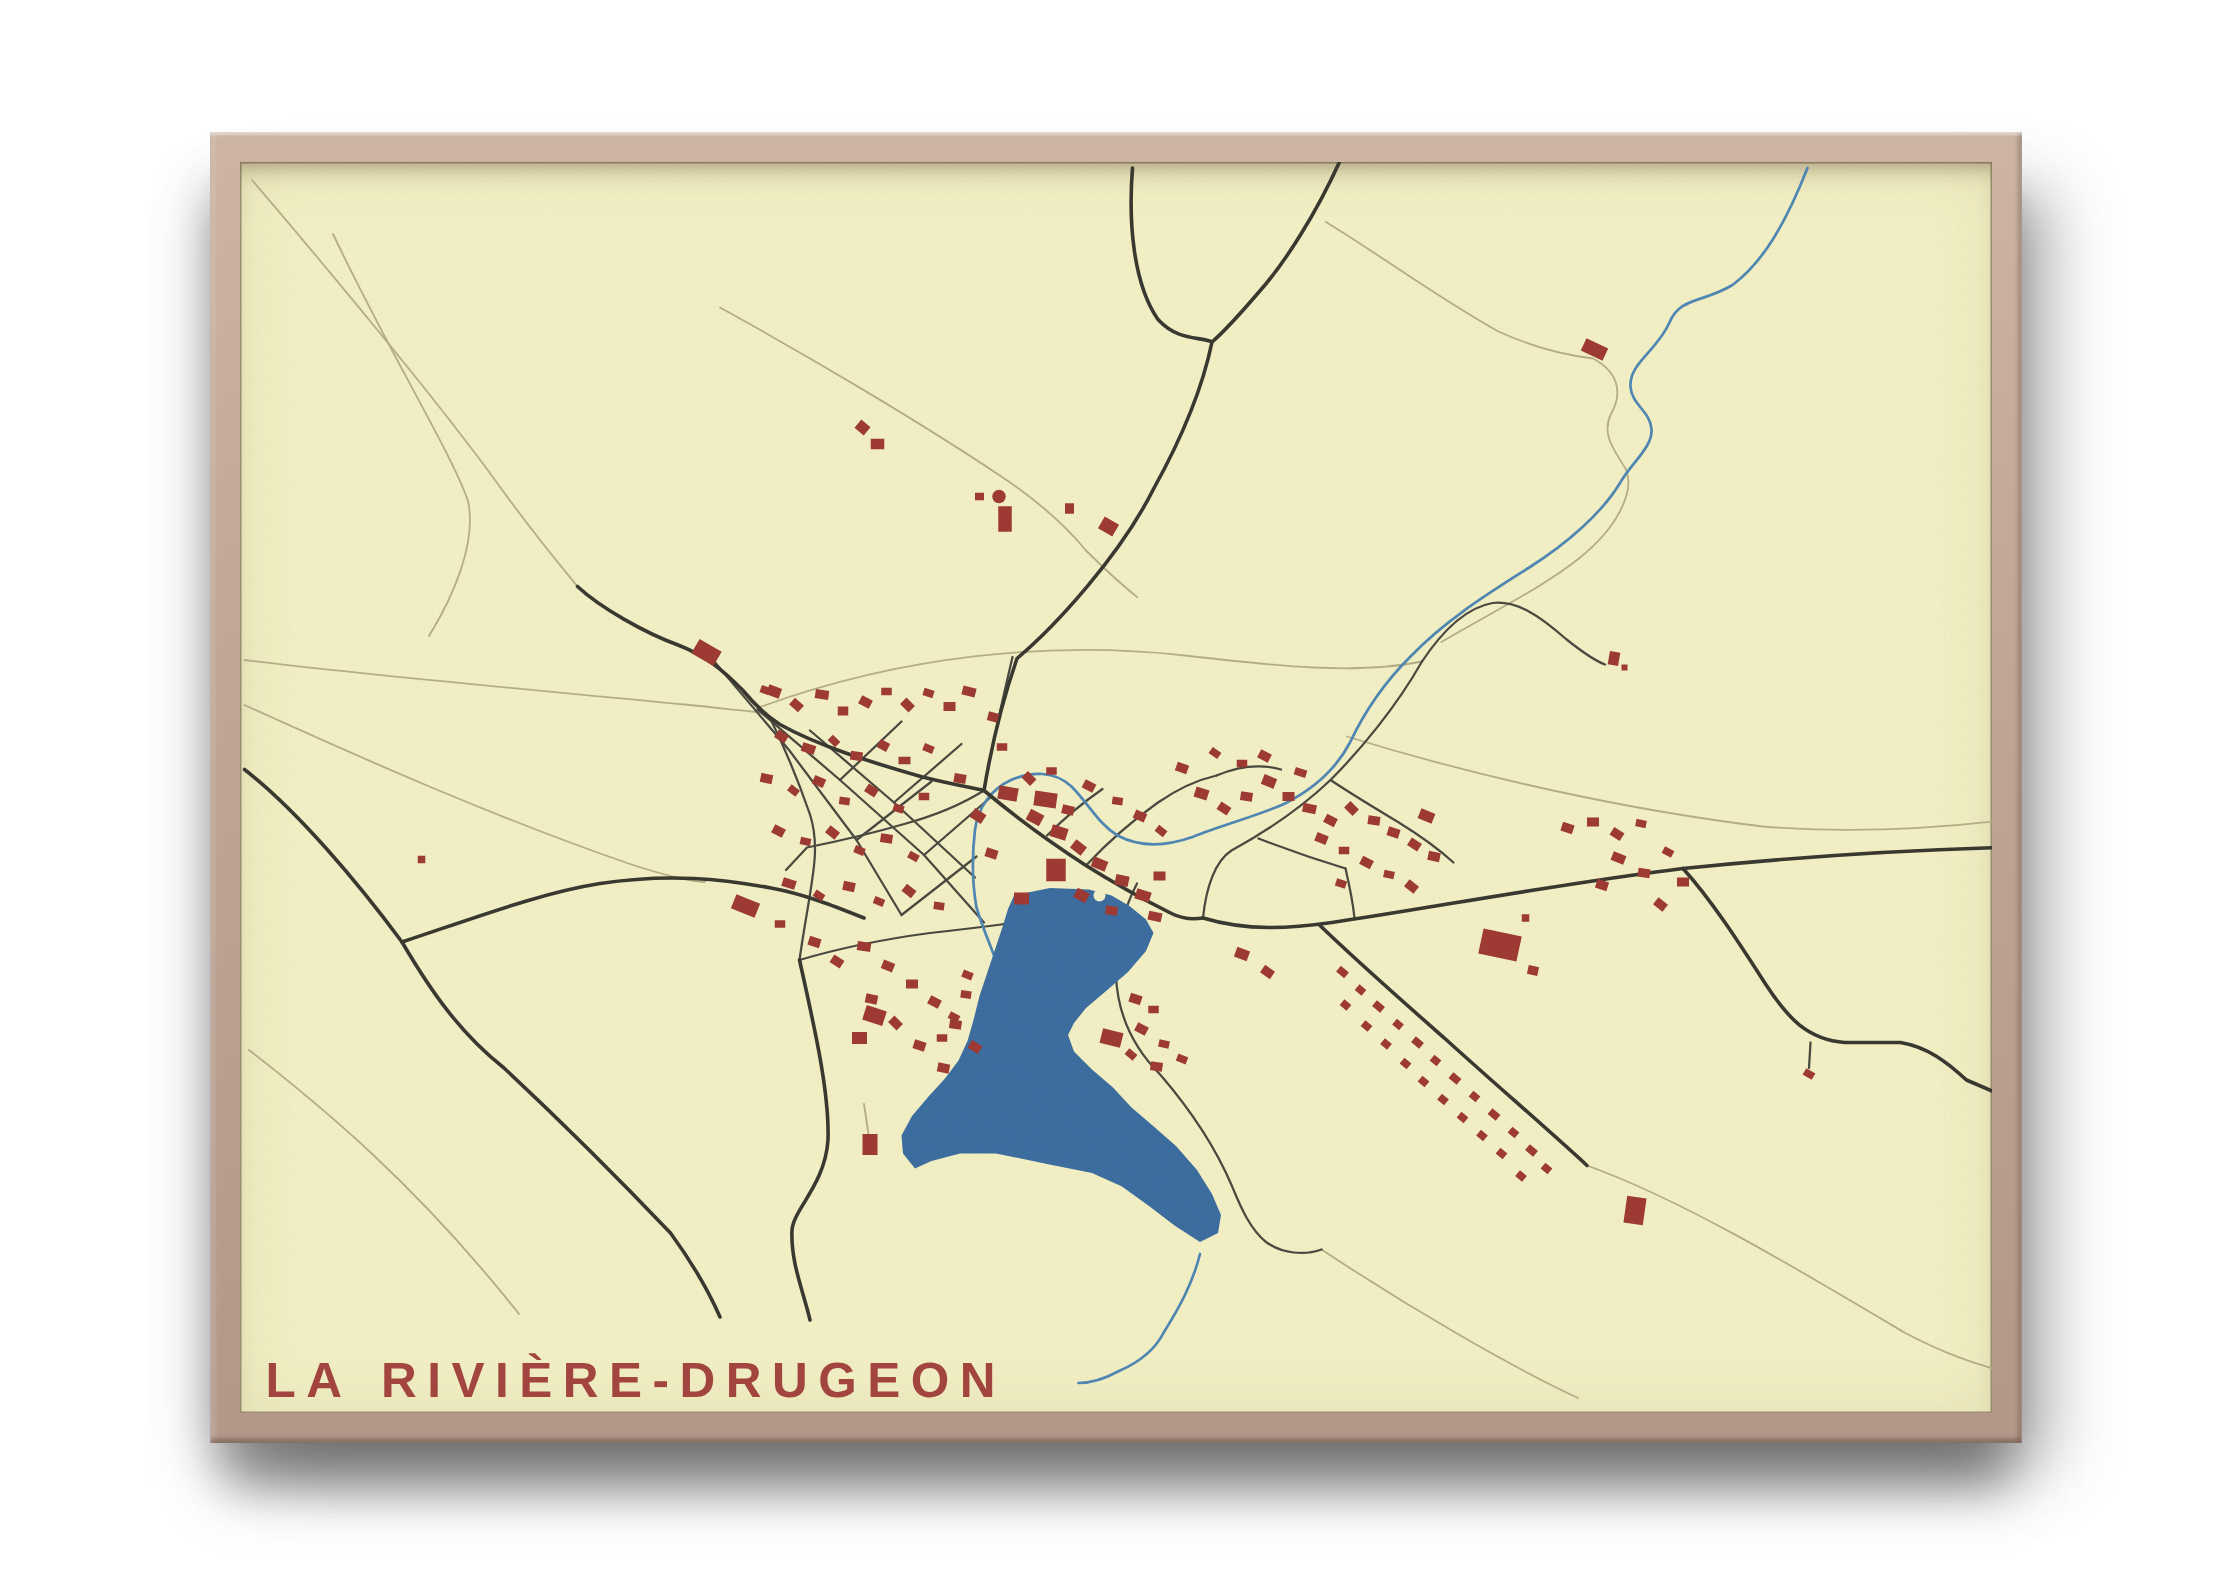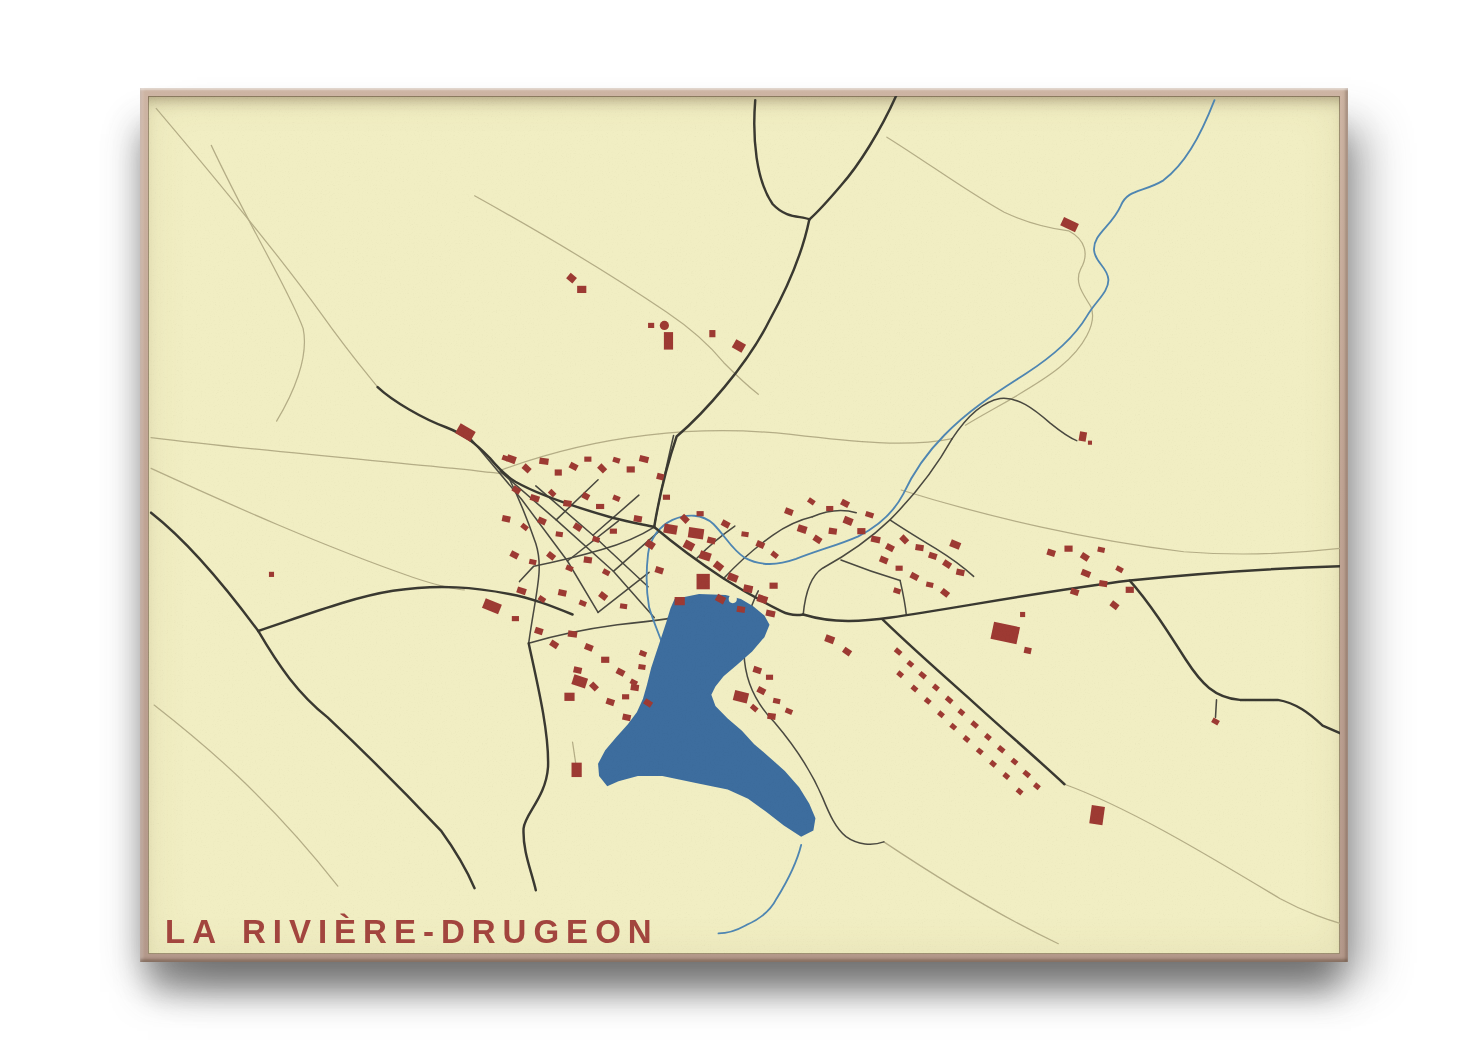--- a/index.html
+++ b/index.html
@@ -1,20 +1,20 @@
 <!DOCTYPE html>
 <html><head>
 <meta charset="utf-8">
 <style>
   html,body{margin:0;padding:0;background:#ffffff;}
   body{width:1480px;height:1058px;overflow:hidden;font-family:"Liberation Sans",sans-serif;}
   .scene{position:relative;width:1480px;height:1058px;background:#ffffff;}
   .frame{
     position:absolute;left:140px;top:88px;width:1208px;height:874px;box-sizing:border-box;
-    padding:8px;
+    padding:20px;
     background:linear-gradient(180deg,#cdb4a3 0%,#c0a494 45%,#b3988a 100%);
     box-shadow:
       0 38px 32px -8px rgba(75,75,75,.55),
       30px 28px 42px -12px rgba(75,75,75,.42),
       -16px 22px 34px -14px rgba(75,75,75,.32),
       inset 0 2px 2px rgba(255,255,255,.5),
       inset 0 -3px 3px rgba(60,40,25,.35),
       inset 3px 0 3px rgba(255,255,255,.22),
       inset -3px 0 3px rgba(60,40,25,.22);
   }

